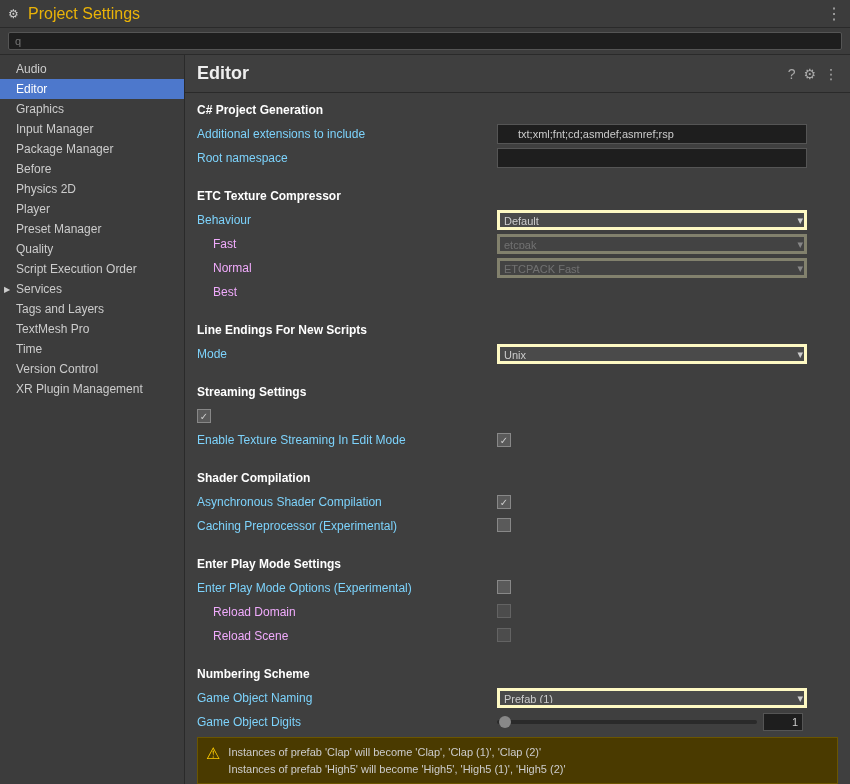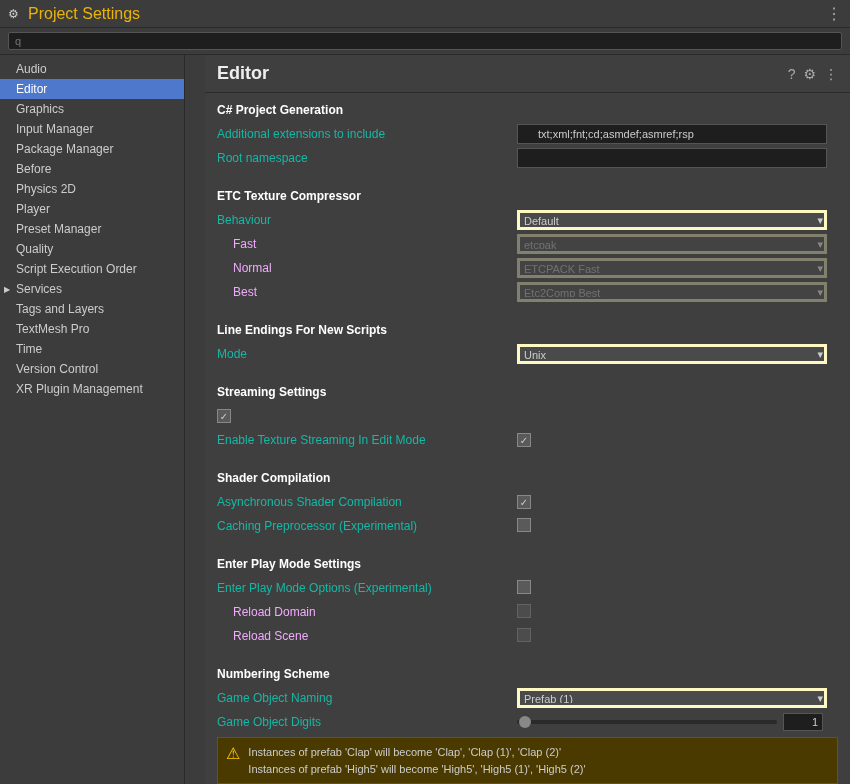--- a/index.html
+++ b/index.html
@@ -60,21 +60,20 @@
       font-size: 11px;
       border-radius: 2px;
       outline: none;
     }
 
     
     .main-layout {
       display: flex;
       flex: 1;
       overflow: hidden;
-      gap: 20px;
     }
 
     
     .sidebar {
       width: 185px;
       background: #3c3c3c;
       border-right: 1px solid #2a2a2a;
       overflow-y: auto;
       flex-shrink: 0;
       padding: 4px 0;
@@ -164,21 +163,21 @@
     }
 
     .setting-row {
       display: flex;
       align-items: center;
       min-height: 22px;
       margin-bottom: 2px;
     }
     .setting-label {
       flex: 0 0 300px;
-      color: #14b8a6;
+      color: #7dd3fc;
       font-size: 12px;
       padding-left: 0;
     }
     .setting-label.indented {
       padding-left: 16px;
       color: #f0abfc;
     }
     .setting-control {
       flex: 1;
     }
@@ -391,25 +390,20 @@
         <span class="setting-label indented">Normal</span>
         <div class="setting-control dropdown-wrapper dropdown-disabled">
           <select disabled="">
             <option value="ETCPACK Fast">ETCPACK Fast</option>
           </select>
         </div>
       </div>
 
       <div class="setting-row">
         <span class="setting-label indented">Best</span>
-        <div class="setting-control dropdown-wrapper dropdown-disabled">
-          <select disabled="">
-            <option value="Etc2Comp Best">Etc2Comp Best</option>
-          </select>
-        </div>
       </div>
 
       <div class="section-title">Line Endings For New Scripts</div>
 
       <div class="setting-row">
         <span class="setting-label">Mode</span>
         <div class="setting-control dropdown-wrapper">
           <select>
             <option value="Unix">Unix</option>
           </select>

